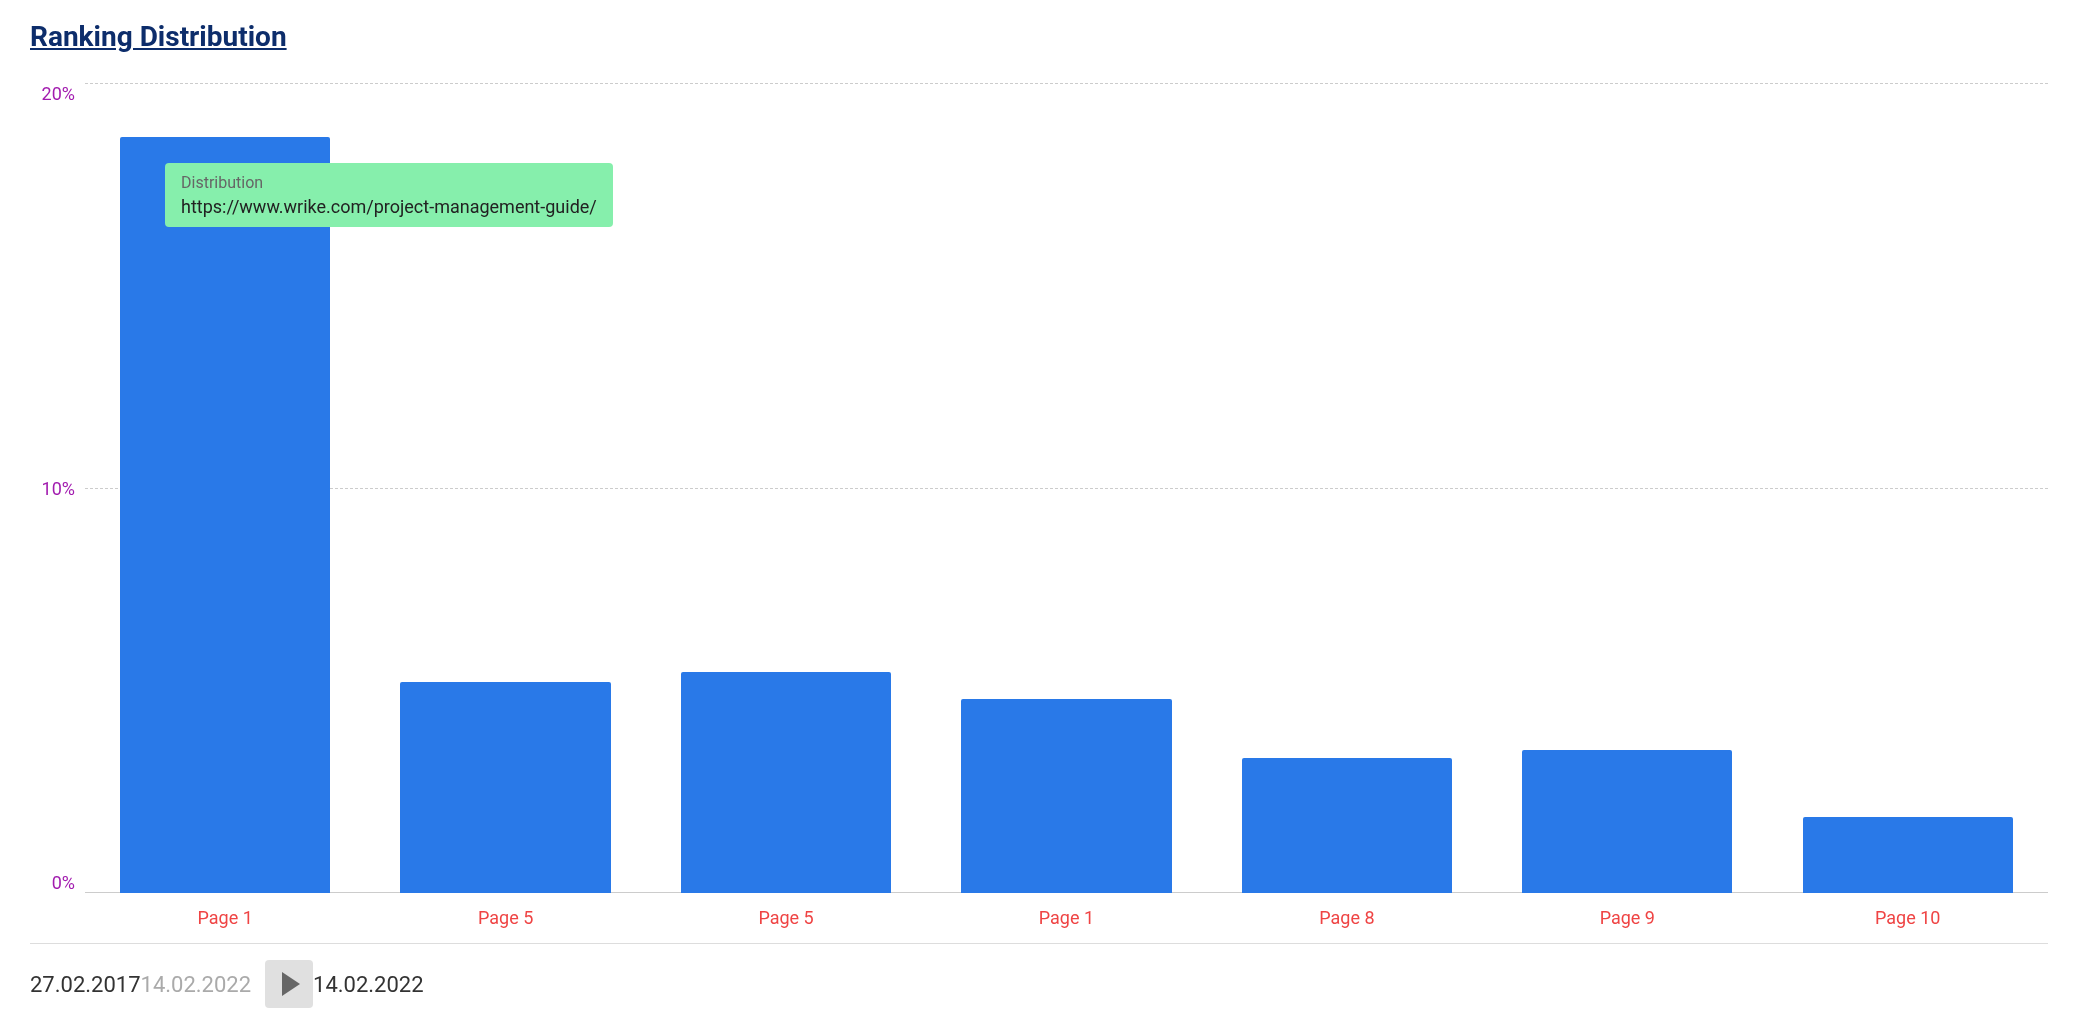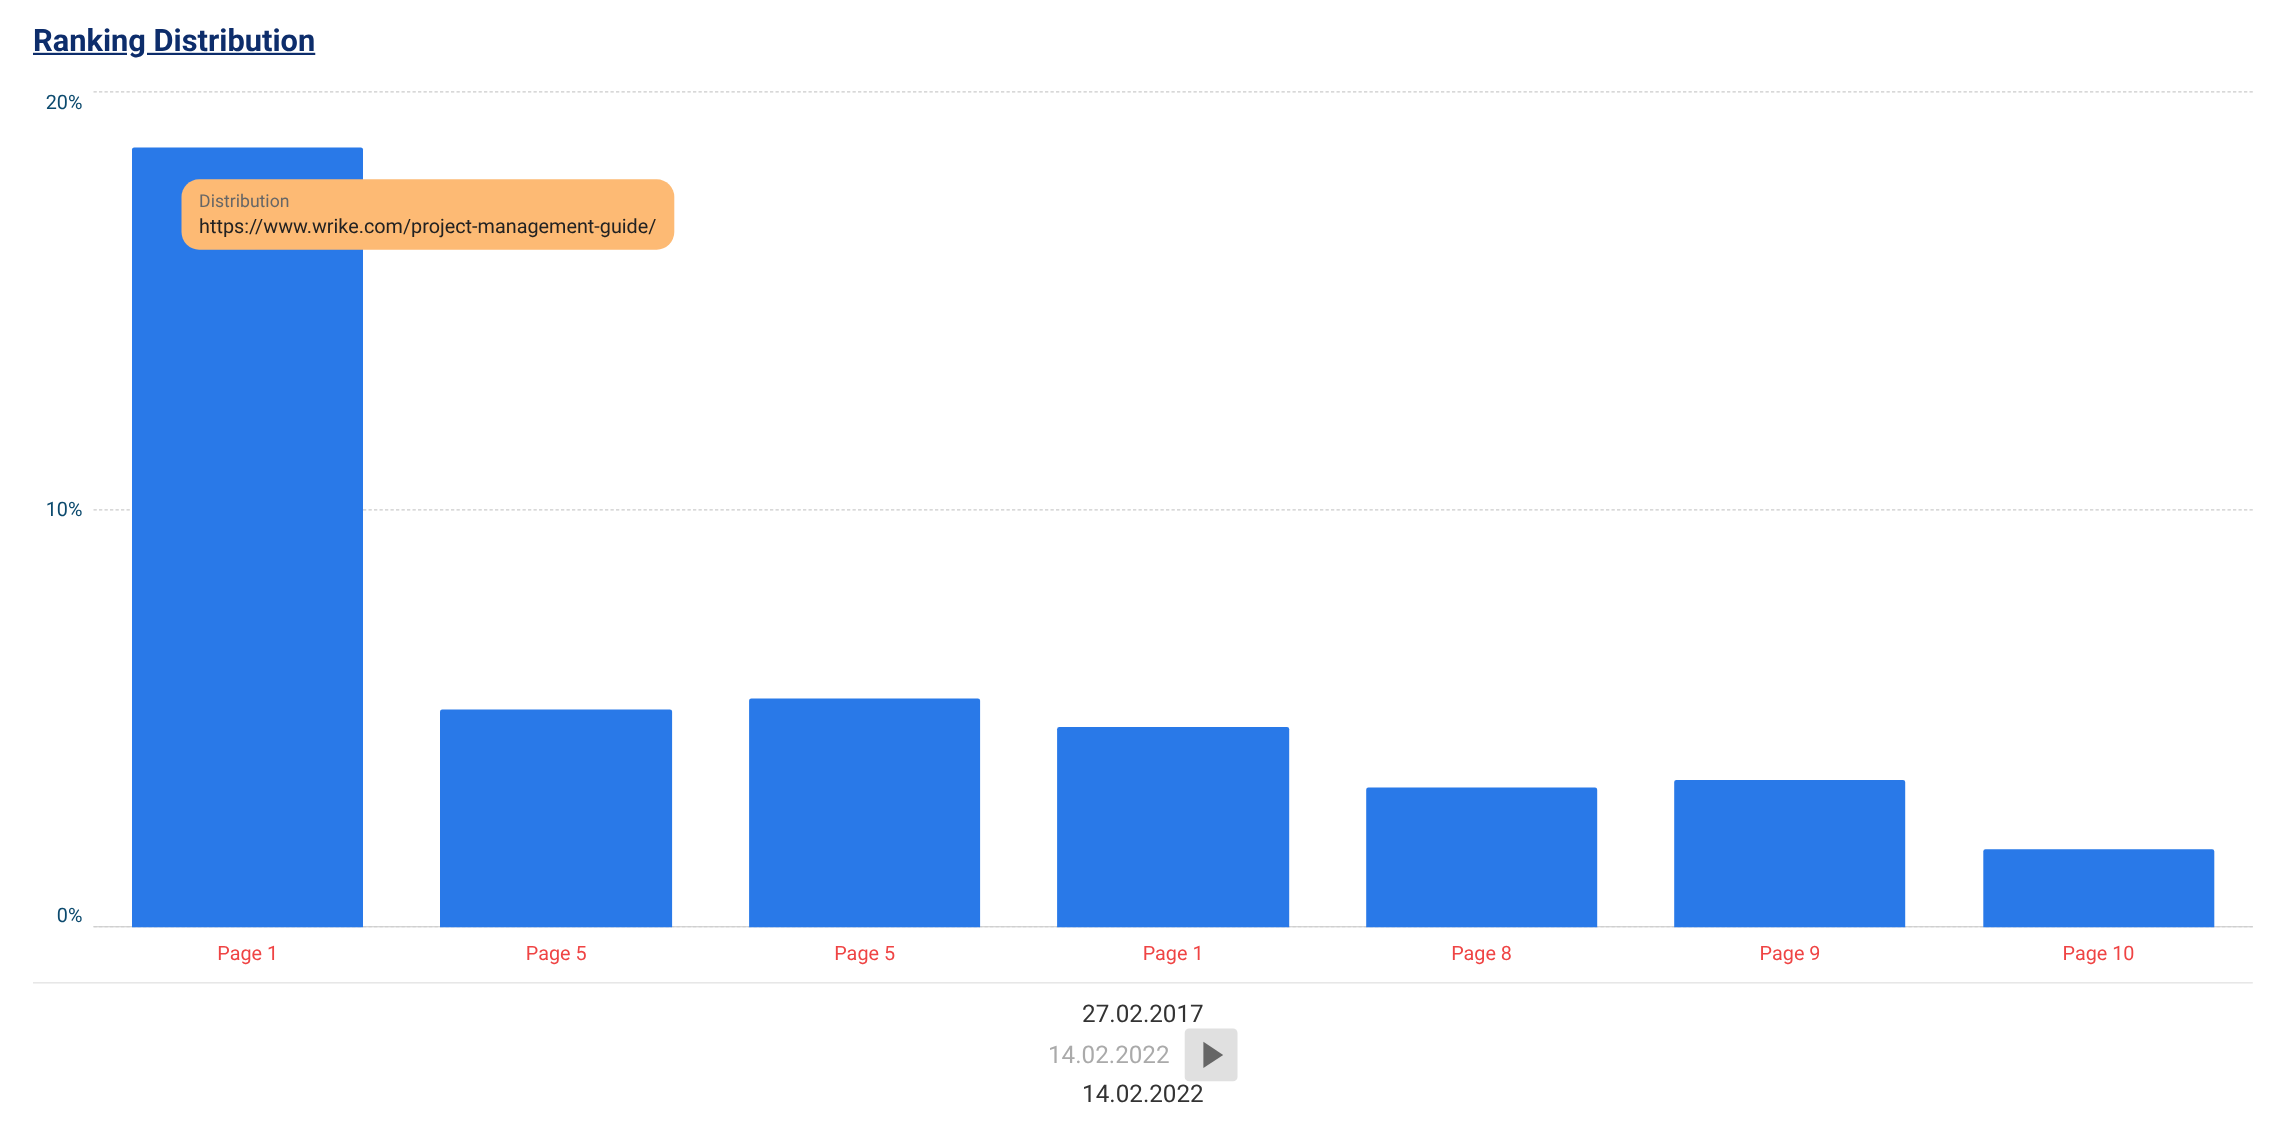--- a/index.html
+++ b/index.html
@@ -47,21 +47,21 @@
       flex-direction: column;
       justify-content: space-between;
       align-items: flex-end;
       padding-right: 10px;
       width: 55px;
       padding-bottom: 40px;
     }
 
     .y-label {
       font-size: 18px;
-      color: #0c4a6e;
+      color: #a21caf;
     }
 
     .bars-area {
       flex: 1;
       display: flex;
       flex-direction: column;
       position: relative;
     }
 
     .grid-lines {
@@ -123,22 +123,22 @@
       position: absolute;
       bottom: 40px;
       left: 0;
       right: 0;
     }
 
     .tooltip {
       position: absolute;
       top: 80px;
       left: 80px;
-      background: #fdba74;
-      border-radius: 16px;
+      background: #86efac;
+      border-radius: 4px;
       padding: 10px 16px;
       z-index: 10;
       min-width: 380px;
     }
 
     .tooltip-title {
       font-size: 16px;
       color: #666;
       margin-bottom: 4px;
     }
@@ -148,21 +148,20 @@
       color: #222;
     }
 
     .bottom-bar {
       display: flex;
       align-items: center;
       justify-content: flex-start;
       padding-top: 16px;
       border-top: 1px solid #ddd;
       margin-top: 10px;
-      flex-direction: column;
     }
 
     .bottom-date {
       font-size: 22px;
       color: #333;
     }
 
     .bottom-center {
       display: flex;
       align-items: center;

